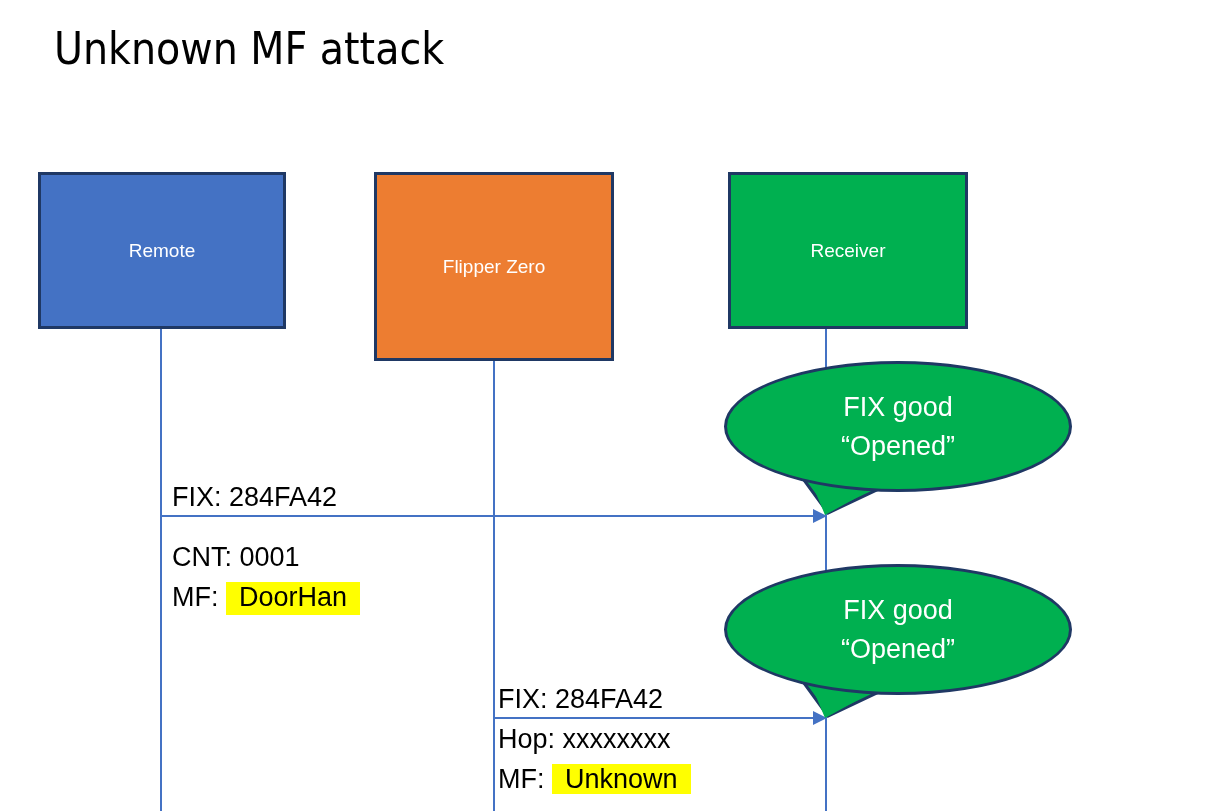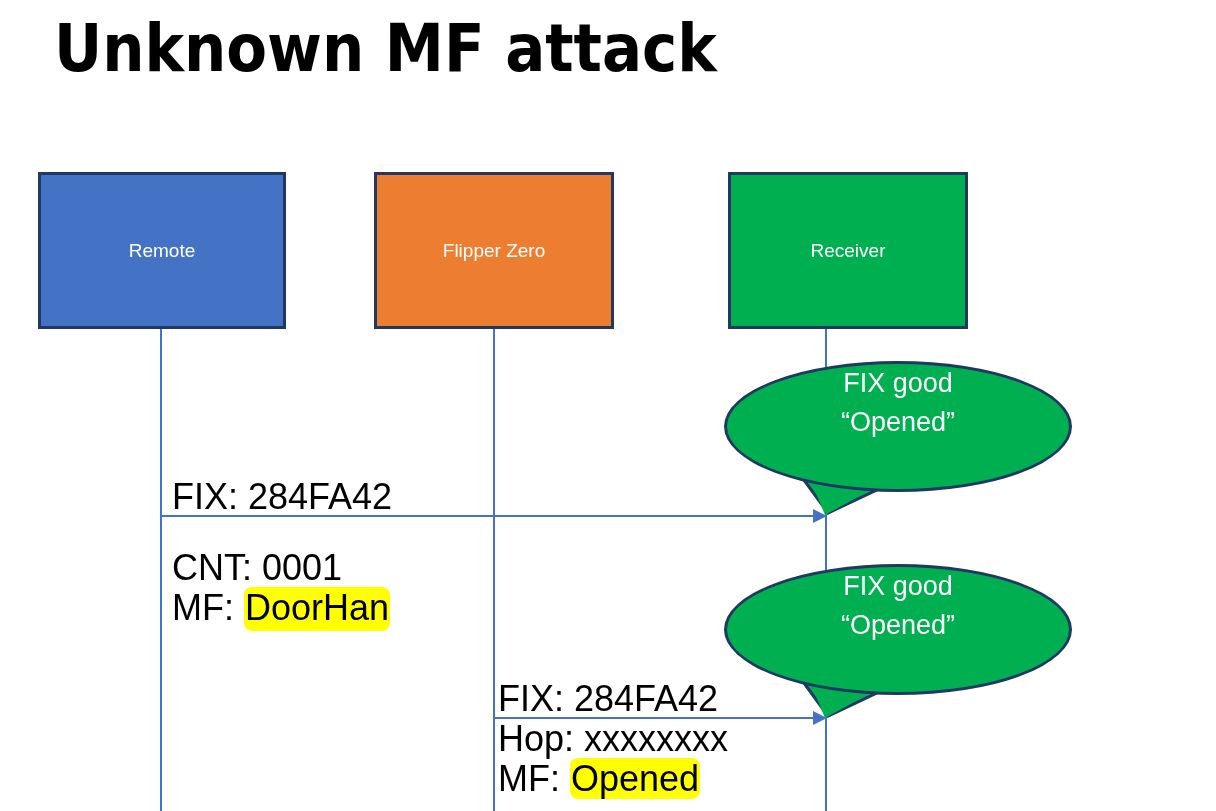--- a/index.html
+++ b/index.html
@@ -15,23 +15,23 @@
     width: 1216px;
     height: 811px;
     background: #ffffff;
     overflow: hidden;
   }
   
   #title {
     position: absolute;
     left: 54px;
     top: 6px;
-    font-size: 66px;
+    font-size: 44px;
     line-height: 86px;
-    font-weight: 700;
+    font-weight: 400;
     color: #000000;
     letter-spacing: 0px;
     white-space: nowrap;
     font-family: "DejaVu Sans Condensed", "Liberation Sans", sans-serif;
     font-stretch: condensed;
   }
   
   .lifeline {
     position: absolute;
     width: 2px;
@@ -52,21 +52,21 @@
     justify-content: center;
     color: #ffffff;
     font-size: 19px;
     font-weight: 400;
   }
   #box-remote {
     left: 38px; top: 172px; width: 248px; height: 157px;
     background: #4472C4;
   }
   #box-flipper {
-    left: 374px; top: 172px; width: 240px; height: 157px;
+    left: 374px; top: 172px; width: 240px; height: 189px;
     background: #ED7D31;
   }
   #box-receiver {
     left: 728px; top: 172px; width: 240px; height: 157px;
     background: #00B050;
   }
   
   .msg-arrow {
     position: absolute;
     height: 2px;
@@ -81,32 +81,31 @@
     border-top: 7px solid transparent;
     border-bottom: 7px solid transparent;
     border-left: 14px solid #4472C4;
   }
   #arrow-1 { left: 162px; top: 515px; width: 664px; }
   #arrow-2 { left: 494px; top: 717px; width: 332px; }
   
   .msg-label {
     position: absolute;
     color: #000000;
-    font-size: 36px;
+    font-size: 27px;
     line-height: 40px;
     white-space: nowrap;
   }
   #msg-1-above { left: 172px; top: 477px; }
-  #msg-1-below { left: 172px; top: 548px; }
+  #msg-1-below { left: 172px; top: 537px; }
   #msg-2-above { left: 498px; top: 679px; }
   #msg-2-below { left: 498px; top: 719px; }
   .hl {
     background: #FFFF00;
-    padding: 0 1px;
-    border-radius: 8px;
+    padding: 0 13px;
   }
   .squiggle {
     background-repeat: repeat-x;
     background-position: bottom left;
     background-size: 6px 3px;
     background-image:
       linear-gradient(45deg, transparent 45%, #E03030 45%, #E03030 55%, transparent 55%),
       linear-gradient(-45deg, transparent 45%, #E03030 45%, #E03030 55%, transparent 55%);
     padding-bottom: 3px;
   }
@@ -119,20 +118,21 @@
     left: 0; top: 0;
     width: 348px;
     height: 131px;
     background: #00B050;
     border: 3px solid #1F3864;
     box-sizing: border-box;
     border-radius: 50%;
     display: flex;
     flex-direction: column;
     align-items: center;
+    justify-content: center;
     color: #ffffff;
     font-size: 27px;
     line-height: 39px;
     z-index: 2;
   }
   .bubble-tail {
     position: absolute;
     z-index: 1;
   }
   #bubble-1 { left: 724px; top: 361px; width: 348px; height: 160px; }
@@ -175,21 +175,21 @@
 
   <div class="msg-arrow" id="arrow-2"></div>
   <div class="msg-label" id="msg-2-above">
     <div class="msg-line">FIX: 284FA42</div>
   </div>
   <div class="msg-label" id="msg-2-below">
     <div class="msg-line">
       <span>Hop: </span><span class="squiggle">xxxxxxxx</span>
     </div>
     <div class="msg-line">
-      <span>MF: </span><span class="hl">Opened</span>
+      <span>MF: </span><span class="hl">Unknown</span>
     </div>
   </div>
 
   <div class="bubble-wrap" id="bubble-1">
     <svg class="bubble-tail" width="348" height="160" viewBox="0 0 348 160">
       <polygon points="72,108 104,152 176,118 120,100" fill="#00B050" stroke="#1F3864" stroke-width="3"></polygon>
       <polygon points="86,118 101,154 152,126" fill="#00B050" stroke="none"></polygon>
     </svg>
     <div class="bubble-ellipse">
       <span class="bubble-line">FIX good</span>

